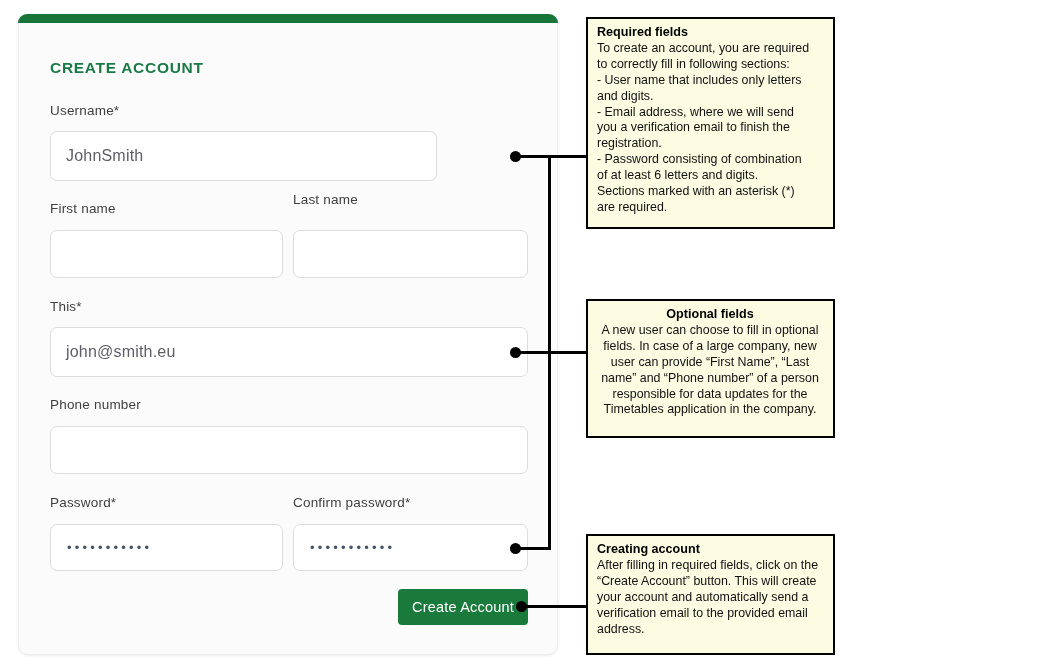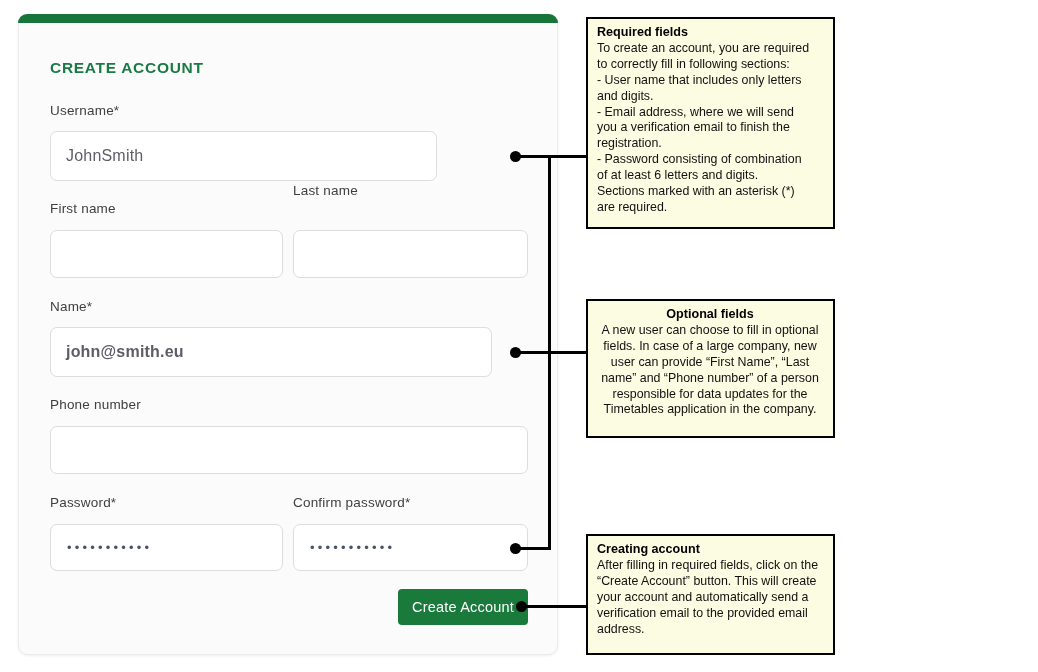--- a/index.html
+++ b/index.html
@@ -77,24 +77,24 @@
     letter-spacing: 3.2px;
     color: #47546a;
     padding-left: 16px;
   }
 
   
   #label-username  { left: 50px;  top: 103px; }
   #box-username    { left: 50px;  top: 131px; width: 387px; height: 50px; }
   #label-firstname { left: 50px;  top: 201px; }
   #box-firstname   { left: 50px;  top: 230px; width: 233px; height: 48px; }
-  #label-lastname  { left: 293px; top: 183px; }
+  #label-lastname  { left: 293px; top: 192px; }
   #box-lastname    { left: 293px; top: 230px; width: 235px; height: 48px; }
   #label-email     { left: 50px;  top: 299px; }
-  #box-email       { left: 50px;  top: 327px; width: 442px; height: 50px; font-weight: bold; }
+  #box-email       { left: 50px;  top: 327px; width: 478px; height: 50px; }
   #label-phone     { left: 50px;  top: 397px; }
   #box-phone       { left: 50px;  top: 426px; width: 478px; height: 48px; }
   #label-password  { left: 50px;  top: 495px; }
   #box-password    { left: 50px;  top: 524px; width: 233px; height: 47px; }
   #label-confirm   { left: 293px; top: 495px; }
   #box-confirm     { left: 293px; top: 524px; width: 235px; height: 47px; }
 
   #create-account-button {
     position: absolute;
     left: 398px;
@@ -177,21 +177,21 @@
 <div class="field-label" id="label-firstname">First name</div>
 <div class="field-box" id="box-firstname">
   <span class="field-value"></span>
 </div>
 
 <div class="field-label" id="label-lastname">Last name</div>
 <div class="field-box" id="box-lastname">
   <span class="field-value"></span>
 </div>
 
-<div class="field-label" id="label-email">Name*</div>
+<div class="field-label" id="label-email">This*</div>
 <div class="field-box" id="box-email">
   <span class="field-value">john@smith.eu</span>
 </div>
 
 <div class="field-label" id="label-phone">Phone number</div>
 <div class="field-box" id="box-phone">
   <span class="field-value"></span>
 </div>
 
 <div class="field-label" id="label-password">Password*</div>

